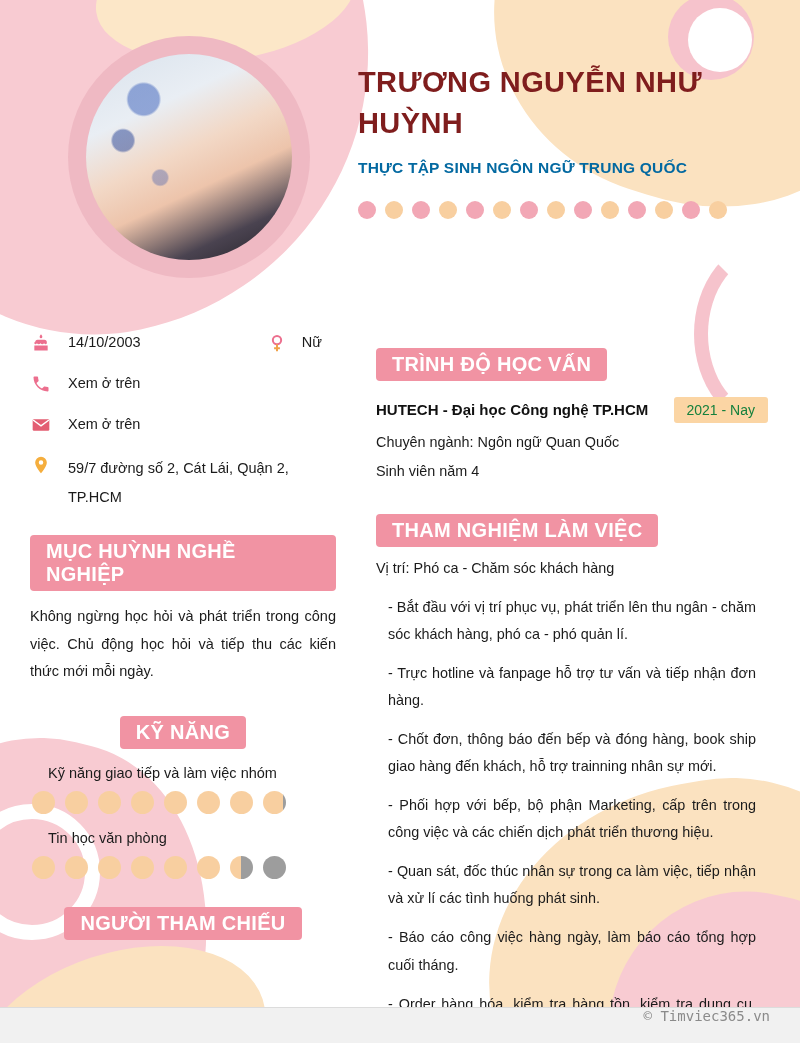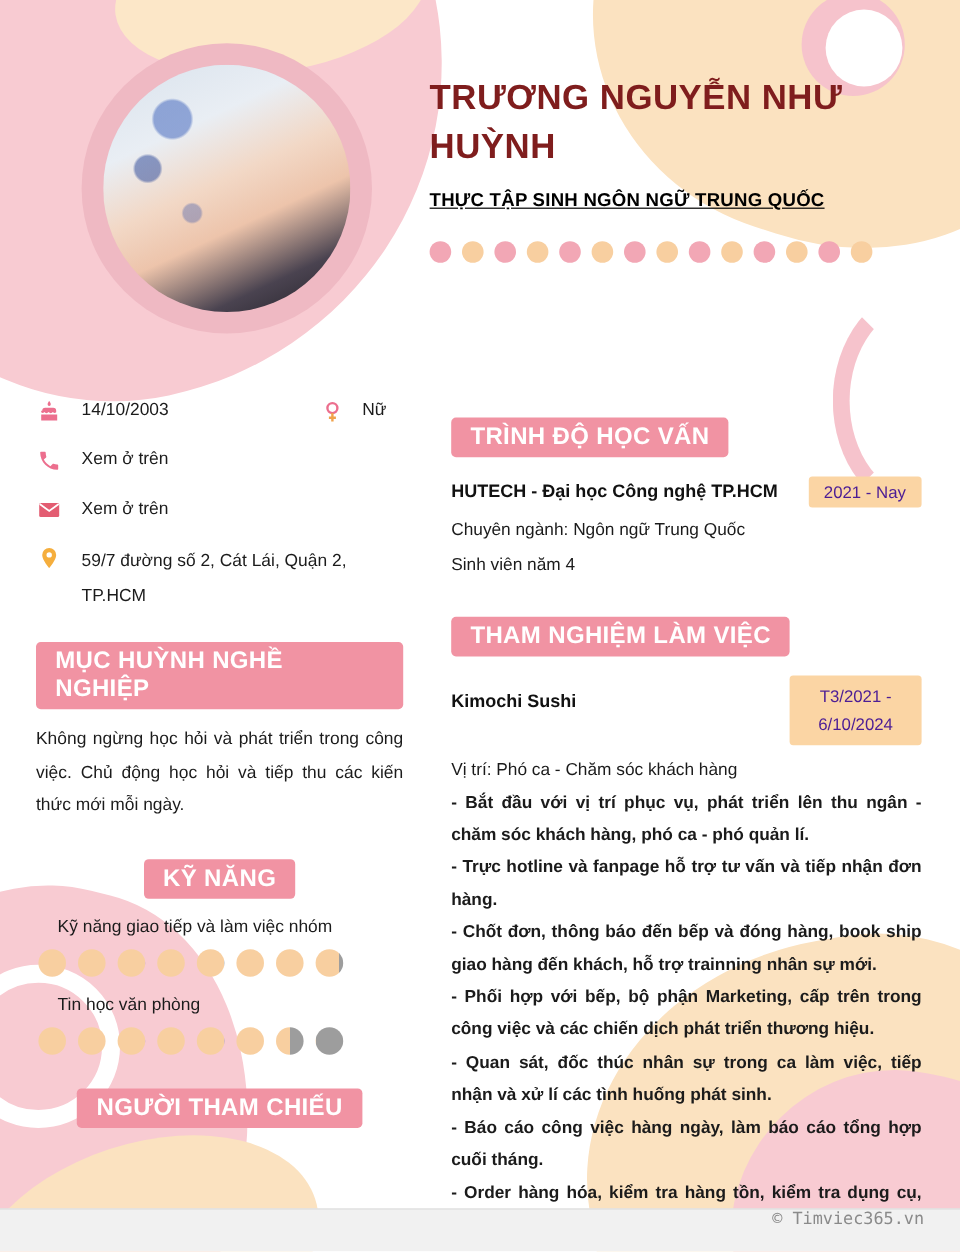--- a/index.html
+++ b/index.html
@@ -35,31 +35,31 @@
   .photo{width:206px;height:206px;border-radius:50%;
     background:
       radial-gradient(circle at 28% 22%, rgba(70,105,190,.55) 0 7%, transparent 8%),
       radial-gradient(circle at 18% 42%, rgba(35,65,150,.5) 0 5%, transparent 6%),
       radial-gradient(circle at 36% 60%, rgba(50,80,170,.35) 0 4%, transparent 5%),
       linear-gradient(155deg,#d9e2ec 0%,#e9eef4 28%,#f2d8c6 47%,#edc4ab 62%,#4a4350 82%,#221f26 100%);}
 
   
   .header{position:absolute;z-index:1;left:358px;top:62px;width:422px;}
   .name{margin:0;font-size:29px;font-weight:800;line-height:1.4;color:#7f1d1d;letter-spacing:.4px;}
-  .job-title{margin-top:16px;font-size:15.5px;font-weight:700;color:#000000;letter-spacing:.2px;text-decoration:underline;}
+  .job-title{margin-top:16px;font-size:15.5px;font-weight:700;color:#0369a1;letter-spacing:.2px;}
   .dot-strip{margin-top:24px;display:flex;gap:9px;}
   .strip-dot{width:18px;height:18px;border-radius:50%;}
   .strip-dot.pink{background:#F2A7B5;}
   .strip-dot.peach{background:#F8CFA0;}
 
   
   .pill{display:inline-block;background:#F193A3;color:#fff;font-weight:700;font-size:20px;
     padding:5px 16px;border-radius:4px;letter-spacing:.3px;}
   .pill-center{display:block;width:fit-content;margin:24px auto 12px;}
-  .badge{background:#FBD5A4;border-radius:3px;padding:5px 13px;font-size:14px;color:#4c1d95;
+  .badge{background:#FBD5A4;border-radius:3px;padding:5px 13px;font-size:14px;color:#15803d;
     white-space:nowrap;}
   .badge-2l{text-align:center;line-height:1.65;padding:6px 12px;min-width:86px;white-space:normal;}
 
   
   .left-col{position:absolute;z-index:1;left:30px;top:332px;width:306px;font-size:14.5px;}
   .c-row{display:flex;align-items:center;gap:16px;margin-bottom:19px;}
   .c-row.addr{align-items:flex-start;margin-bottom:0;}
   .c-ic{width:22px;display:flex;justify-content:center;flex:0 0 22px;padding-top:1px;}
   .c-ic svg{width:20px;height:20px;}
   .c-txt{line-height:1.5;}
@@ -76,21 +76,21 @@
   
   .right-col{position:absolute;z-index:1;left:376px;top:348px;width:392px;font-size:14.4px;}
   .edu-row{display:flex;align-items:center;gap:12px;margin-top:16px;}
   .school,.company{flex:1;font-weight:700;font-size:15px;line-height:1.5;color:#111;}
   #edu-details{margin-top:5px;}
   .edu-line{line-height:2.0;}
   .pill-exp{margin-top:28px;}
   .exp-row{display:flex;align-items:flex-start;gap:12px;margin-top:16px;}
   .company{padding-top:11px;}
   .position{margin-top:8px;line-height:1.88;}
-  .bullet{margin:0;text-align:justify;line-height:1.88;font-weight:bold;}
+  .bullet{margin:12px;text-align:justify;line-height:1.88;}
 
   
   .footer{position:absolute;z-index:3;left:0;right:0;bottom:0;height:36px;background:#F1F1F1;
     border-top:1px solid #DCDCDC;display:flex;justify-content:flex-end;
     padding-right:30px;box-sizing:border-box;}
   .credit{font-family:"DejaVu Sans Mono",monospace;font-size:14px;color:#8A8A8A;}
 </style>
 </head>
 <body>
 
@@ -215,32 +215,25 @@
     <div class="pill pill-center pill-ref">NGƯỜI THAM CHIẾU</div>
   </aside>
 
   <section class="right-col">
     <div class="pill">TRÌNH ĐỘ HỌC VẤN</div>
     <div class="edu-row">
       <div class="school">HUTECH - Đại học Công nghệ TP.HCM</div>
       <div class="badge">2021 - Nay</div>
     </div>
     <div id="edu-details">
-        <div class="edu-line">Chuyên ngành: Ngôn ngữ Trung Quốc</div>
+        <div class="edu-line">Chuyên ngành: Ngôn ngữ Quan Quốc</div>
         <div class="edu-line">Sinh viên năm 4</div>
       </div>
 
     <div class="pill pill-exp">THAM NGHIỆM LÀM VIỆC</div>
-    <div class="exp-row">
-      <div class="company">Kimochi Sushi</div>
-      <div class="badge badge-2l">
-        <div>T3/2021 -</div>
-        <div>6/10/2024</div>
-      </div>
-    </div>
     <div class="position">Vị trí: Phó ca - Chăm sóc khách hàng</div>
     <div id="exp-bullets">
         <div class="bullet">- Bắt đầu với vị trí phục vụ, phát triển lên thu ngân - chăm sóc khách hàng, phó ca - phó quản lí.</div>
         <div class="bullet">- Trực hotline và fanpage hỗ trợ tư vấn và tiếp nhận đơn hàng.</div>
         <div class="bullet">- Chốt đơn, thông báo đến bếp và đóng hàng, book ship giao hàng đến khách, hỗ trợ trainning nhân sự mới.</div>
         <div class="bullet">- Phối hợp với bếp, bộ phận Marketing, cấp trên trong công việc và các chiến dịch phát triển thương hiệu.</div>
         <div class="bullet">- Quan sát, đốc thúc nhân sự trong ca làm việc, tiếp nhận và xử lí các tình huống phát sinh.</div>
         <div class="bullet">- Báo cáo công việc hàng ngày, làm báo cáo tổng hợp cuối tháng.</div>
         <div class="bullet">- Order hàng hóa, kiểm tra hàng tồn, kiểm tra dụng cụ, nhận hàng và thanh toán hóa đơn hàng hóa.</div>
       </div>

